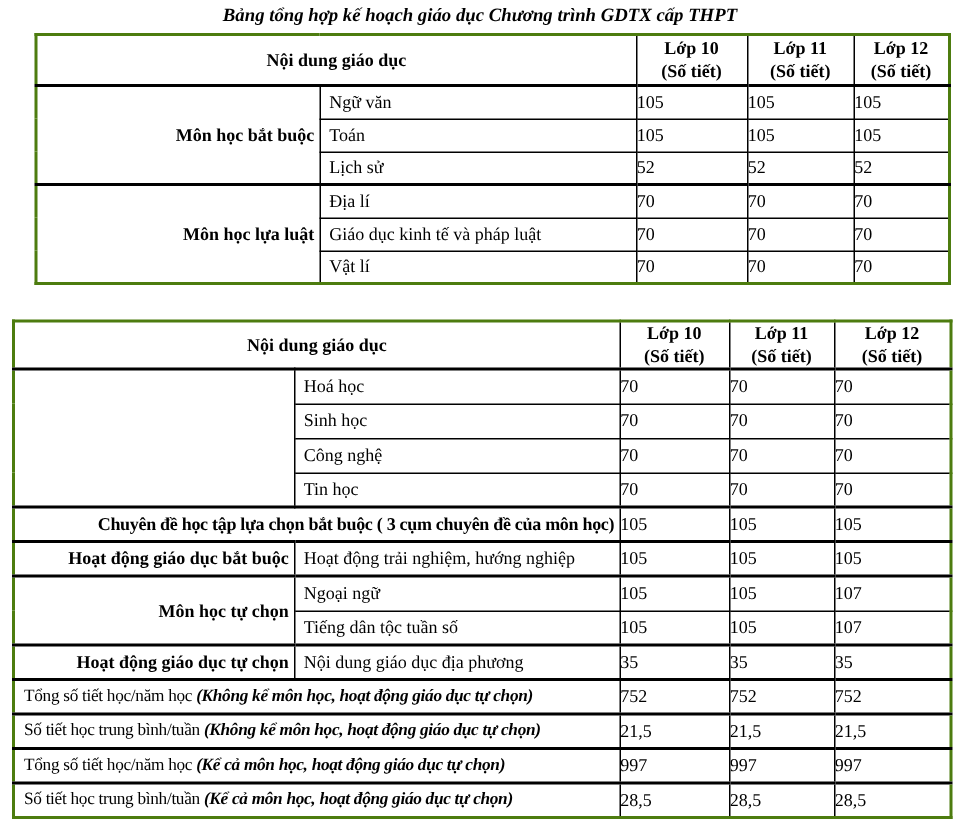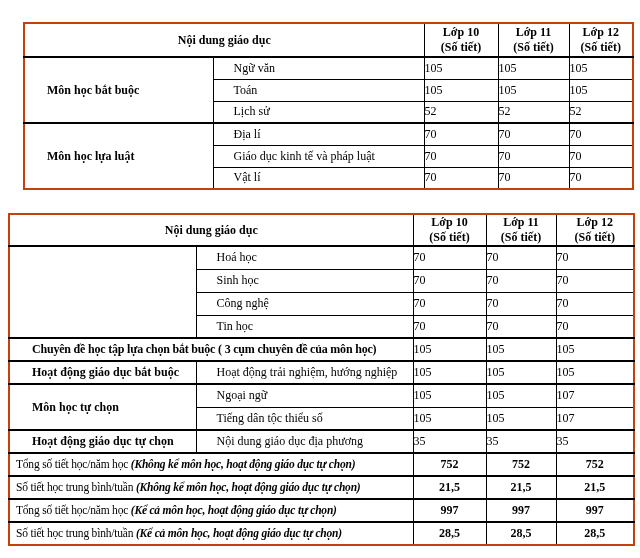--- a/index.html
+++ b/index.html
@@ -13,52 +13,53 @@
     position: relative; width: 640px; height: 558px;
     background: #ffffff; overflow: hidden;
   }
   .doc-title {
     position: absolute; top: 3px; left: 0; width: 640px;
     text-align: center; font-weight: bold; font-style: italic;
     font-size: 12.5px;
   }
   table {
     position: absolute; border-collapse: collapse; table-layout: fixed;
-    border: 2px solid #c2410c;
+    border: 2px solid #4d7c0f;
   }
   #table1 { left: 23px; top: 22px; width: 609px; }
   #table2 { left: 8px;  top: 213px; width: 625px; }
   td {
     border: 1px solid #000;
     font-size: 12px; line-height: 1.25;
     vertical-align: middle;
     height: 22px;
     overflow: hidden;
     white-space: nowrap;
   }
   #table2 td { height: 23px; }
   tr.hdr td { height: 34px; border-bottom-width: 2px; }
   tr.thick td { border-top-width: 2px; }
   tr.srow td { height: 25px; }
   .th { font-weight: bold; text-align: center; }
   .blk { display: block; }
-  .cat { font-weight: bold; padding-left: 22px; padding-right: 3px; }
-  .subj { padding-left: 20px; padding-right: 3px; margin-left: 44px; }
+  .cat { font-weight: bold; padding-left: 22px; padding-right: 3px; text-align: right; }
+  .subj { padding-left: 6px; padding-right: 3px; margin-left: 44px; }
   .num { text-align: left; }
-  .numb { text-align: center; font-weight: bold; }
+  .numb { font-weight: normal; }
   .fitrow { font-size: 12px; letter-spacing: -0.2px; }
   .sumcell { padding-left: 6px; font-size: 11.5px; letter-spacing: -0.2px; }
   .sum-label { font-weight: normal; }
   .sum-note { font-style: italic; font-weight: bold; }
 </style>
 </head>
 <body>
 
 <div class="canvas">
 
+  <div class="doc-title">Bảng tổng hợp kế hoạch giáo dục Chương trình GDTX cấp THPT</div>
 
   <table id="table1">
     <colgroup>
       <col style="width:189px">
         <col style="width:211px">
       <col style="width:74px">
         <col style="width:71px">
         <col style="width:64px">
     </colgroup>
     <tbody>
@@ -181,21 +182,21 @@
       <td class="num">105</td>
     </tr>
     <tr class="thick">
       <td rowspan="2" class="cat">Môn học tự chọn</td>
       <td class="subj">Ngoại ngữ</td>
       <td class="num">105</td>
       <td class="num">105</td>
       <td class="num">107</td>
     </tr>
     <tr>
-      <td class="subj">Tiếng dân tộc thiểu số</td>
+      <td class="subj">Tiếng dân tộc tuần số</td>
       <td class="num">105</td>
       <td class="num">105</td>
       <td class="num">107</td>
     </tr>
     <tr class="thick">
       <td class="cat">Hoạt động giáo dục tự chọn</td>
       <td class="subj">Nội dung giáo dục địa phương</td>
       <td class="num">35</td>
       <td class="num">35</td>
       <td class="num">35</td>

